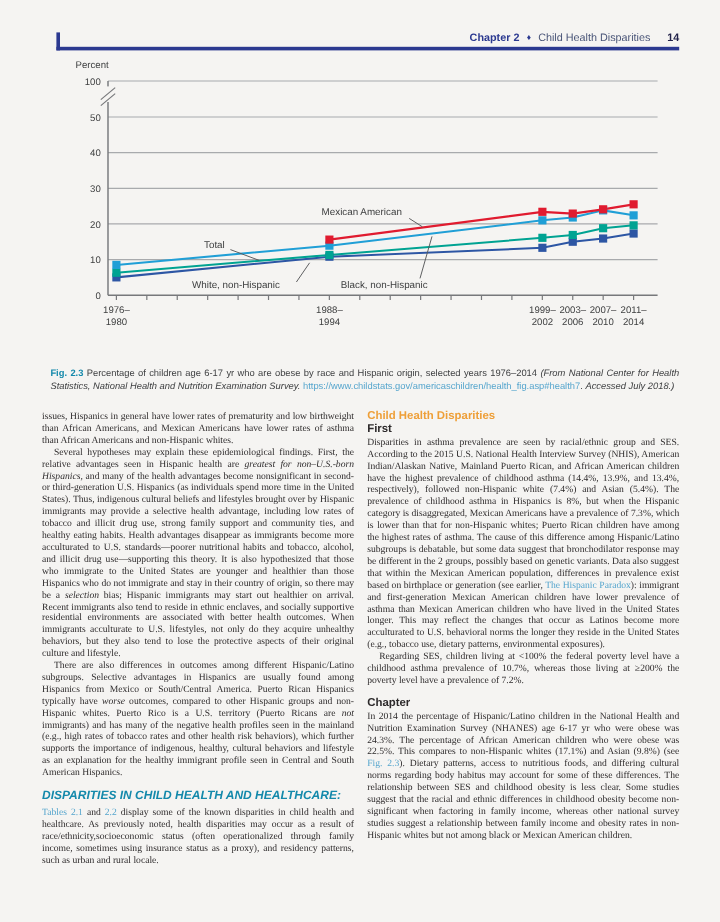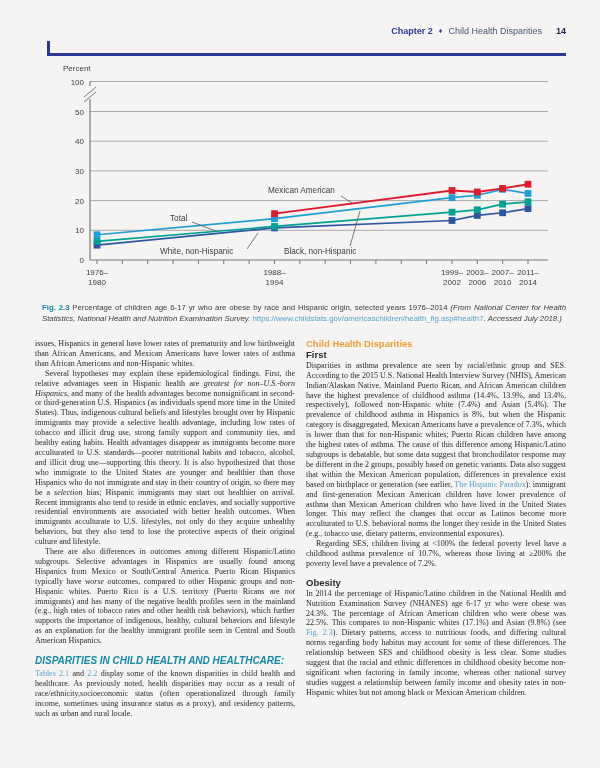--- a/index.html
+++ b/index.html
@@ -6,35 +6,35 @@
   body{
     width:600px;height:768px;background:#f5f4f2;
     font-family:"Liberation Sans", sans-serif;
     position:relative;overflow:hidden;
     -webkit-font-smoothing:antialiased;
   }
   .pad{padding-left:42px;padding-right:34px;}
 
   
   .header{margin:26px 5px 0 47px;margin-right:34px;position:relative;
-    border-bottom:3px solid #2b3990;padding-bottom:17px;}
+    border-bottom:3px solid #2b3990;padding-bottom:3px;}
   .header::before{content:"";position:absolute;left:0;bottom:-3px;width:3px;height:15px;background:#2b3990;}
   .header-row{display:flex;justify-content:flex-end;align-items:baseline;gap:6px;
     font-size:9px;color:#2b3990;}
   .chapter{font-weight:bold;color:#2b3990;}
   .hdr-bullet{font-size:7px;color:#2b3990;transform:translateY(-1px);}
   .hdr-title{color:#4a5578;}
   .hdr-page{font-weight:bold;color:#22224a;margin-left:8px;}
 
   
   .chart-wrap{margin-top:4px;}
   svg text{font-family:"Liberation Sans", sans-serif;}
 
   
-  .caption{font-size:7.8px;line-height:11px;color:#3f4042;text-align:justify;margin-top:6px;}
+  .caption{font-size:7.8px;line-height:11px;color:#3f4042;text-align:justify;margin-top:22px;}
   .caption .figlabel{font-weight:bold;color:#1489ab;font-style:normal;}
   .italic{font-style:italic;}
   .link{color:#55a5cd;text-decoration:none;cursor:pointer;}
 
   
   .columns{display:grid;grid-template-columns:1fr 1fr;column-gap:11px;margin-top:15px;
     font-family:"Liberation Serif", serif;font-size:8px;line-height:9.9px;
     color:#2e2b2c;text-align:justify;padding-left:35px;}
   .col p{margin:0;}
   p.indent{text-indent:10px;}
@@ -155,16 +155,16 @@
       <p class="indent"><span>Several hypotheses may explain these epidemiological findings. First, the relative advantages seen in Hispanic health are </span><span class="italic">greatest for non–U.S.-born Hispanics</span><span>, and many of the health advantages become nonsignificant in second- or third-generation U.S. Hispanics (as individuals spend more time in the United States). Thus, indigenous cultural beliefs and lifestyles brought over by Hispanic immigrants may provide a selective health advantage, including low rates of tobacco and illicit drug use, strong family support and community ties, and healthy eating habits. Health advantages disappear as immigrants become more acculturated to U.S. standards—poorer nutritional habits and tobacco, alcohol, and illicit drug use—supporting this theory. It is also hypothesized that those who immigrate to the United States are younger and healthier than those Hispanics who do not immigrate and stay in their country of origin, so there may be a </span><span class="italic">selection</span><span> bias; Hispanic immigrants may start out healthier on arrival. Recent immigrants also tend to reside in ethnic enclaves, and socially supportive residential environments are associated with better health outcomes. When immigrants acculturate to U.S. lifestyles, not only do they acquire unhealthy behaviors, but they also tend to lose the protective aspects of their original culture and lifestyle.</span></p>
       <p class="indent"><span>There are also differences in outcomes among different Hispanic/Latino subgroups. Selective advantages in Hispanics are usually found among Hispanics from Mexico or South/Central America. Puerto Rican Hispanics typically have </span><span class="italic">worse</span><span> outcomes, compared to other Hispanic groups and non-Hispanic whites. Puerto Rico is a U.S. territory (Puerto Ricans are </span><span class="italic">not</span><span> immigrants) and has many of the negative health profiles seen in the mainland (e.g., high rates of tobacco rates and other health risk behaviors), which further supports the importance of indigenous, healthy, cultural behaviors and lifestyle as an explanation for the healthy immigrant profile seen in Central and South American Hispanics.</span></p>
       <div class="heading-teal">DISPARITIES IN CHILD HEALTH AND HEALTHCARE:</div>
       <p><a class="link">Tables 2.1</a><span> and </span><a class="link">2.2</a><span> display some of the known disparities in child health and healthcare. As previously noted, health disparities may occur as a result of race/ethnicity,socioeconomic status (often operationalized through family income, sometimes using insurance status as a proxy), and residency patterns, such as urban and rural locale.</span></p>
     </div>
   <div class="col" id="col-right">
       <div class="heading-orange">Child Health Disparities</div>
       <div class="heading-sub">First</div>
       <p><span>Disparities in asthma prevalence are seen by racial/ethnic group and SES. According to the 2015 U.S. National Health Interview Survey (NHIS), American Indian/Alaskan Native, Mainland Puerto Rican, and African American children have the highest prevalence of childhood asthma (14.4%, 13.9%, and 13.4%, respectively), followed non-Hispanic white (7.4%) and Asian (5.4%). The prevalence of childhood asthma in Hispanics is 8%, but when the Hispanic category is disaggregated, Mexican Americans have a prevalence of 7.3%, which is lower than that for non-Hispanic whites; Puerto Rican children have among the highest rates of asthma. The cause of this difference among Hispanic/Latino subgroups is debatable, but some data suggest that bronchodilator response may be different in the 2 groups, possibly based on genetic variants. Data also suggest that within the Mexican American population, differences in prevalence exist based on birthplace or generation (see earlier, </span><a class="link">The Hispanic Paradox</a><span>): immigrant and first-generation Mexican American children have lower prevalence of asthma than Mexican American children who have lived in the United States longer. This may reflect the changes that occur as Latinos become more acculturated to U.S. behavioral norms the longer they reside in the United States (e.g., tobacco use, dietary patterns, environmental exposures).</span></p>
       <p class="indent"><span>Regarding SES, children living at &lt;100% the federal poverty level have a childhood asthma prevalence of 10.7%, whereas those living at ≥200% the poverty level have a prevalence of 7.2%.</span></p>
-      <div class="heading-sub">Obesity</div>
+      <div class="heading-sub">Chapter</div>
       <p><span>In 2014 the percentage of Hispanic/Latino children in the National Health and Nutrition Examination Survey (NHANES) age 6-17 yr who were obese was 24.3%. The percentage of African American children who were obese was 22.5%. This compares to non-Hispanic whites (17.1%) and Asian (9.8%) (see </span><a class="link">Fig. 2.3</a><span>). Dietary patterns, access to nutritious foods, and differing cultural norms regarding body habitus may account for some of these differences. The relationship between SES and childhood obesity is less clear. Some studies suggest that the racial and ethnic differences in childhood obesity become non-significant when factoring in family income, whereas other national survey studies suggest a relationship between family income and obesity rates in non-Hispanic whites but not among black or Mexican American children.</span></p>
     </div>
 </div>
 
 </body></html>

